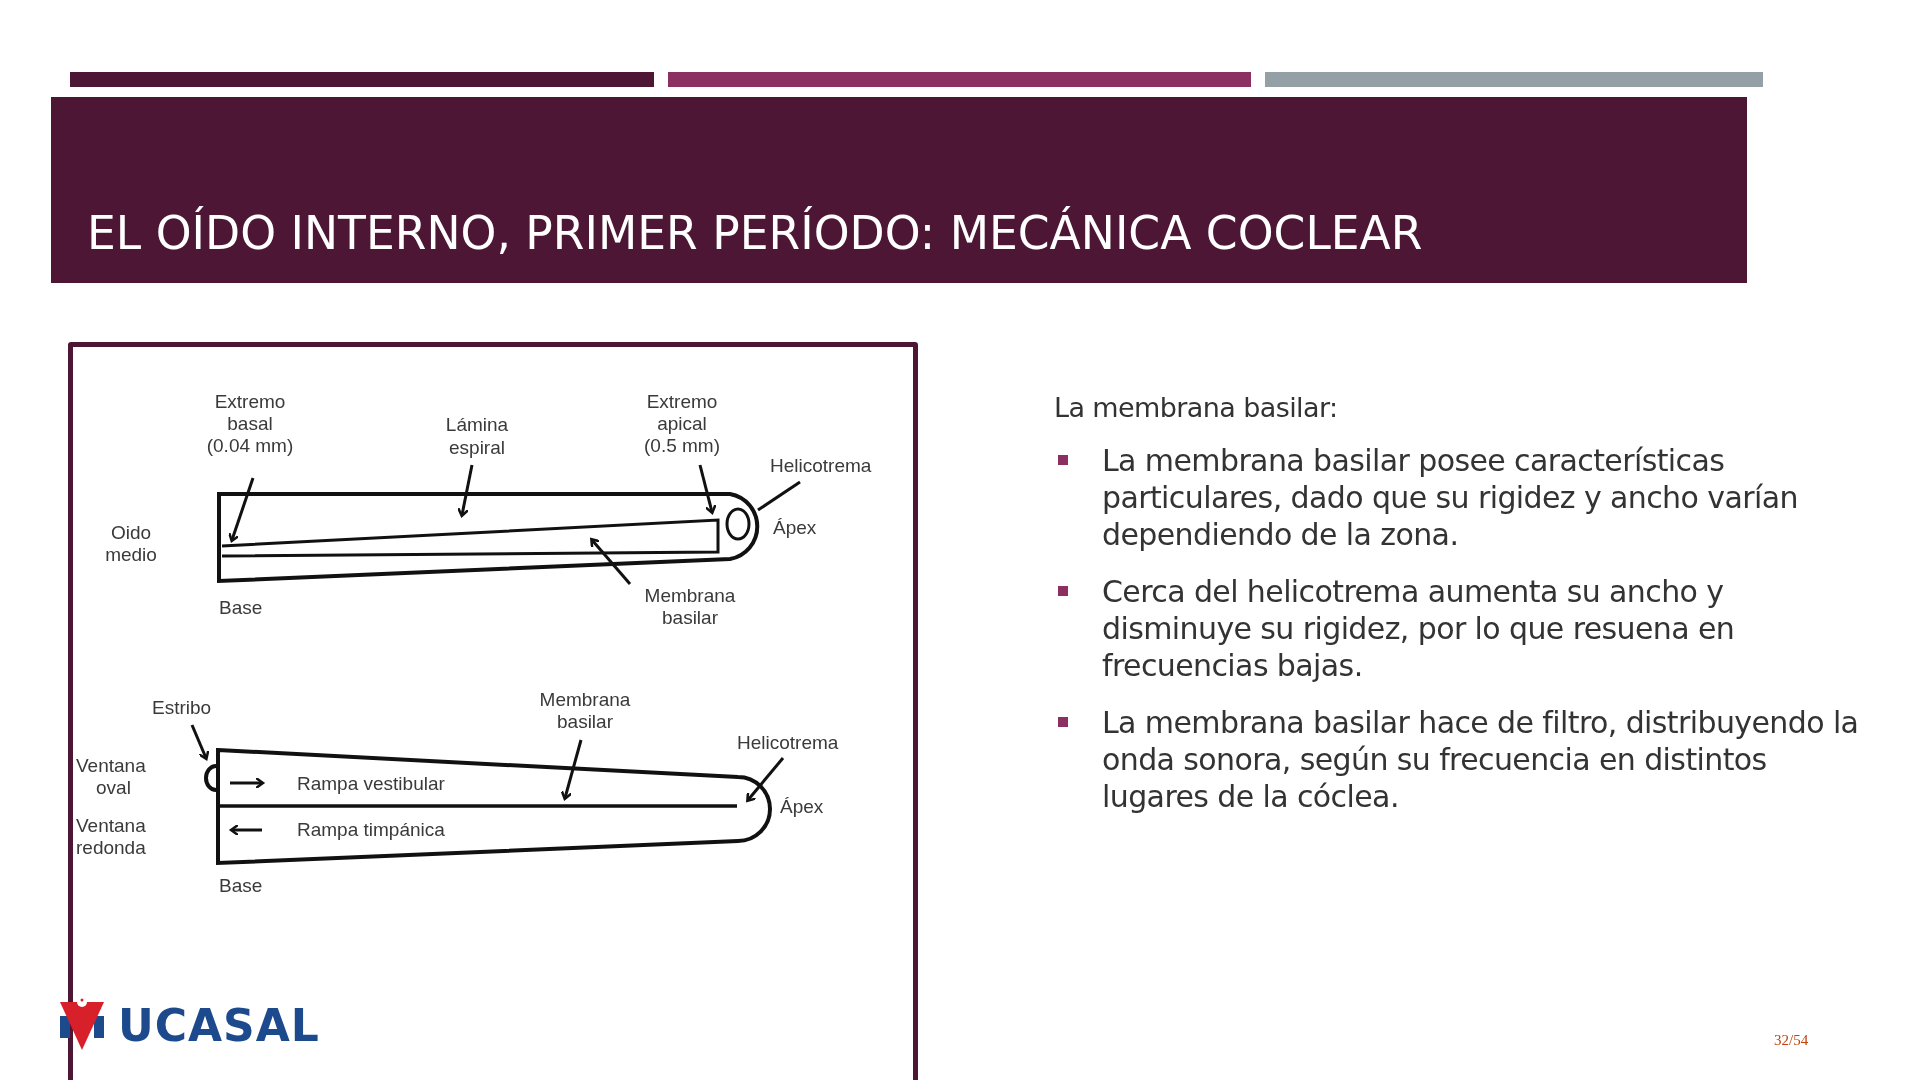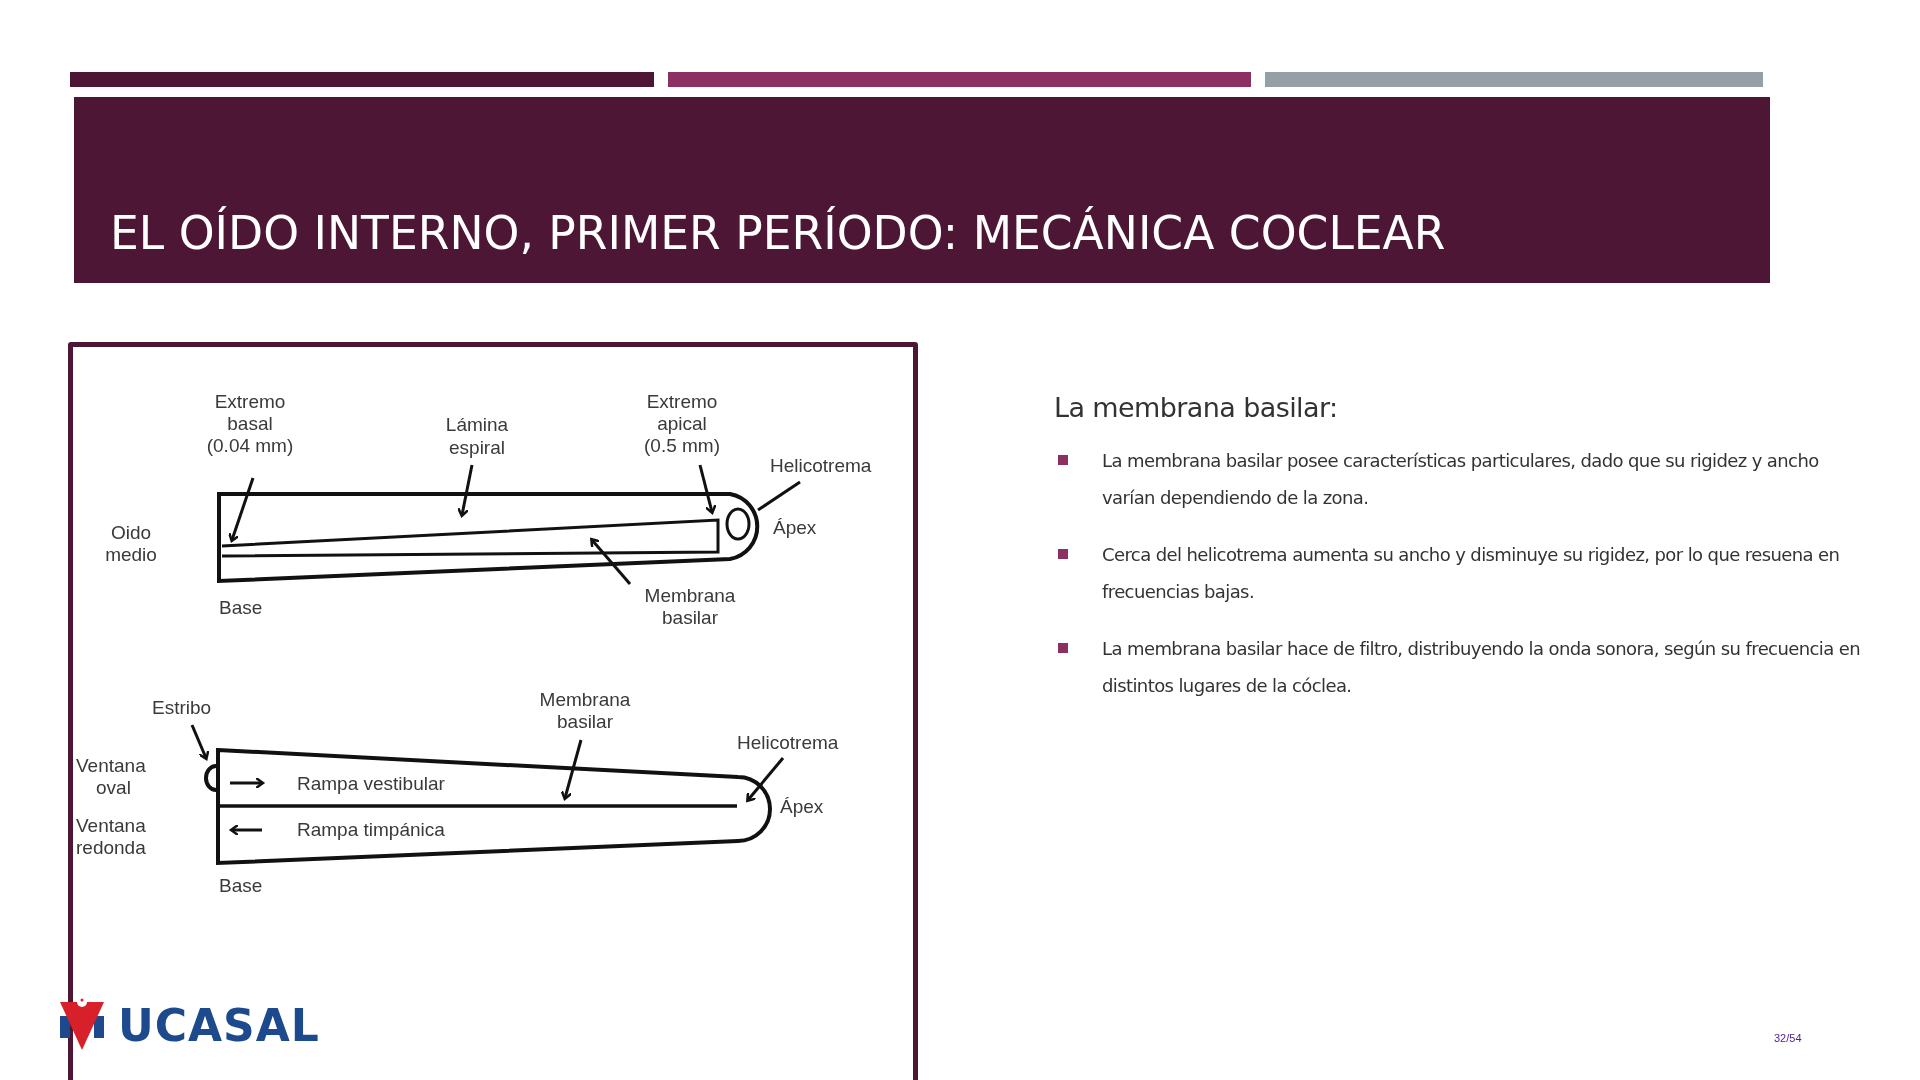--- a/index.html
+++ b/index.html
@@ -2,40 +2,40 @@
 <html><head>
 <meta charset="utf-8">
 <style>
   html, body { margin:0; padding:0; }
   body { width:1920px; height:1080px; background:#ffffff; position:relative; overflow:hidden;
          font-family:"Liberation Sans", sans-serif; }
   .bar { position:absolute; top:72px; height:15px; }
   #bar1 { left:70px; width:584px; background:#4C1634; }
   #bar2 { left:668px; width:583px; background:#8B3060; }
   #bar3 { left:1265px; width:498px; background:#949FA6; }
-  #header { position:absolute; left:74px; top:97px; width:1696px; height:186px; background:#4C1634; }
+  #header { position:absolute; left:51px; top:97px; width:1696px; height:186px; background:#4C1634; }
   #title { position:absolute; left:36px; top:108px; margin:0; color:#ffffff;
            font-family:"DejaVu Sans", sans-serif; font-weight:normal; font-size:47px;
            letter-spacing:0px; white-space:nowrap; line-height:56px; transform:scaleX(0.97); transform-origin:left; }
   #figure-frame { position:absolute; left:68px; top:342px; width:850px; height:769px;
                   border:5px solid #4C1634; border-radius:3px; background:#ffffff; box-sizing:border-box; }
   #figure-frame svg { position:absolute; left:-5px; top:-5px; }
   .lbl { font-family:"Liberation Sans", sans-serif; font-size:19px; fill:#3a3a3a; }
   #content { position:absolute; left:1014px; top:390px; width:820px; color:#333333;
              font-family:"DejaVu Sans", sans-serif;margin-left:40px; }
   #intro { font-size:27px; margin:0 0 16px 0; line-height:36px; letter-spacing:-0.6px; }
   ul.bullets { list-style:none; margin:0; padding:0; }
-  ul.bullets li { position:relative; padding-left:48px; font-size:18px; line-height:37px;
+  ul.bullets li { position:relative; padding-left:48px; font-size:30px; line-height:37px;
                   margin-bottom:20px; letter-spacing:-0.6px; }
   .bullet-marker { position:absolute; left:4px; top:13px; width:10px; height:10px; background:#8B3060; }
   #logo { position:absolute; left:58px; top:998px; width:260px; height:56px; }
   #logo-text { position:absolute; left:60px; top:0px; font-family:"DejaVu Sans", sans-serif; font-weight:bold;
                font-size:44px; line-height:56px; color:#1D4A8C; letter-spacing:1px; }
-  #page-num { position:absolute; left:1774px; top:1032px; font-size:11px; color:#4c1d95;
-              font-family:Liberation Sans, sans-serif; }
+  #page-num { position:absolute; left:1774px; top:1032px; font-size:15px; color:#c2410c;
+              font-family:Liberation Serif, serif; }
 </style>
 </head>
 <body>
 
 <div class="bar" id="bar1"></div>
 <div class="bar" id="bar2"></div>
 <div class="bar" id="bar3"></div>
 
 <div id="header">
   <h1 id="title">EL OÍDO INTERNO, PRIMER PERÍODO: MECÁNICA COCLEAR</h1>

